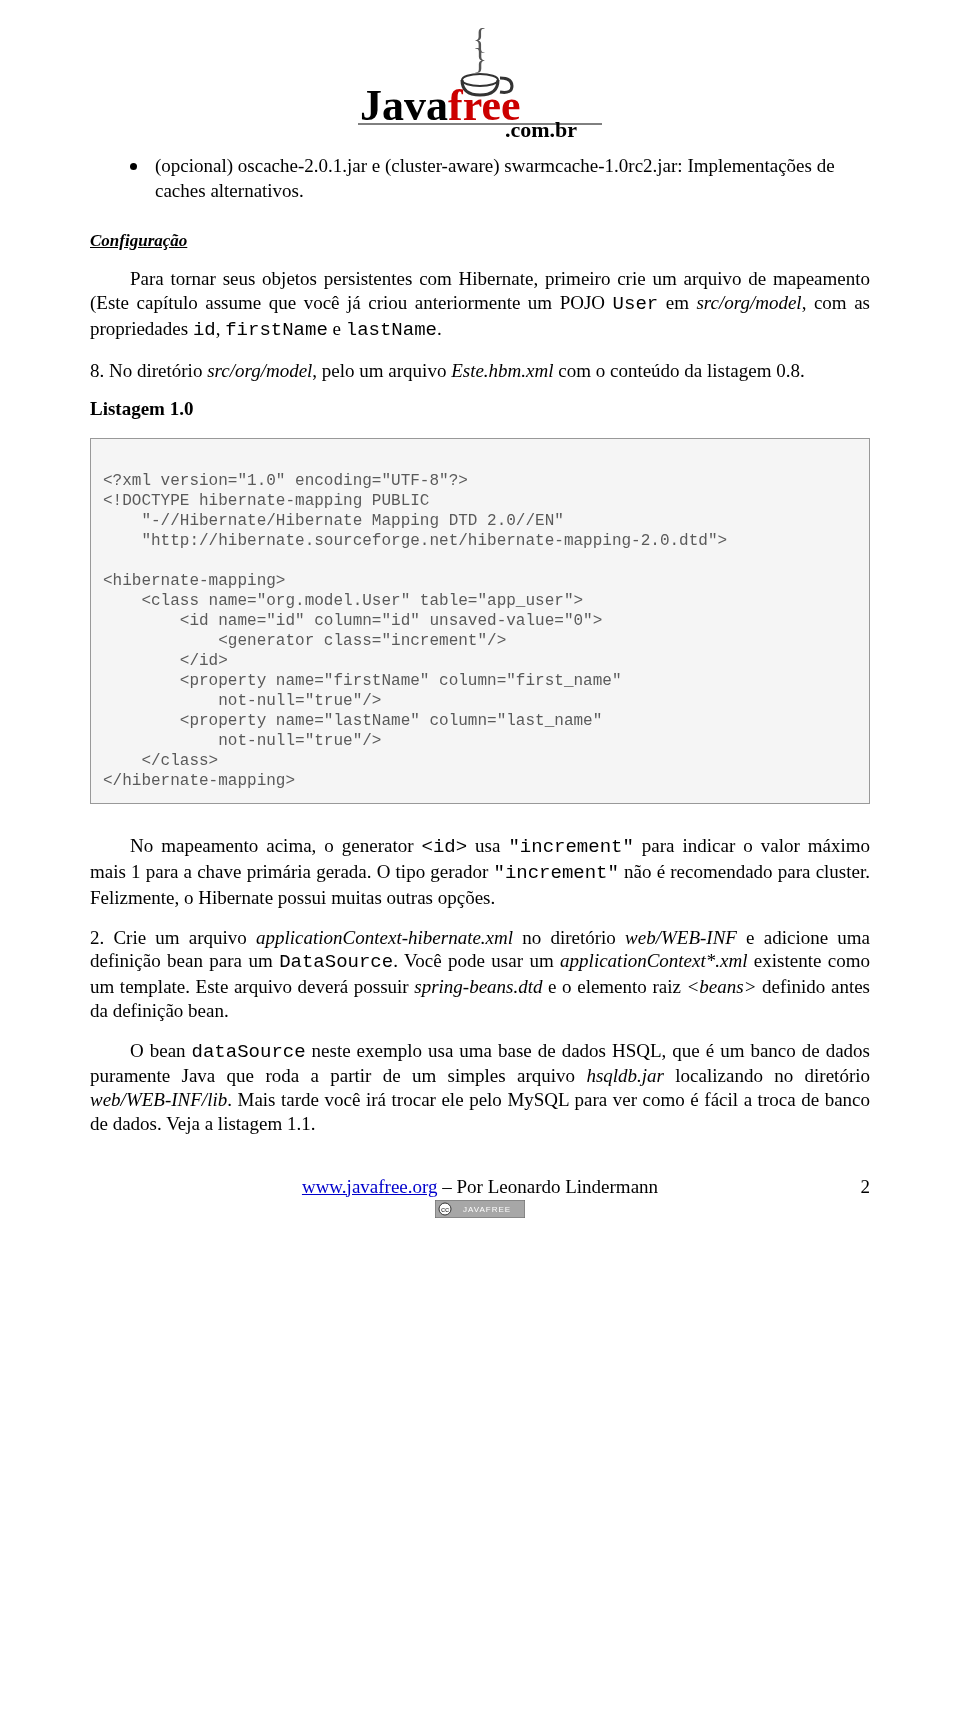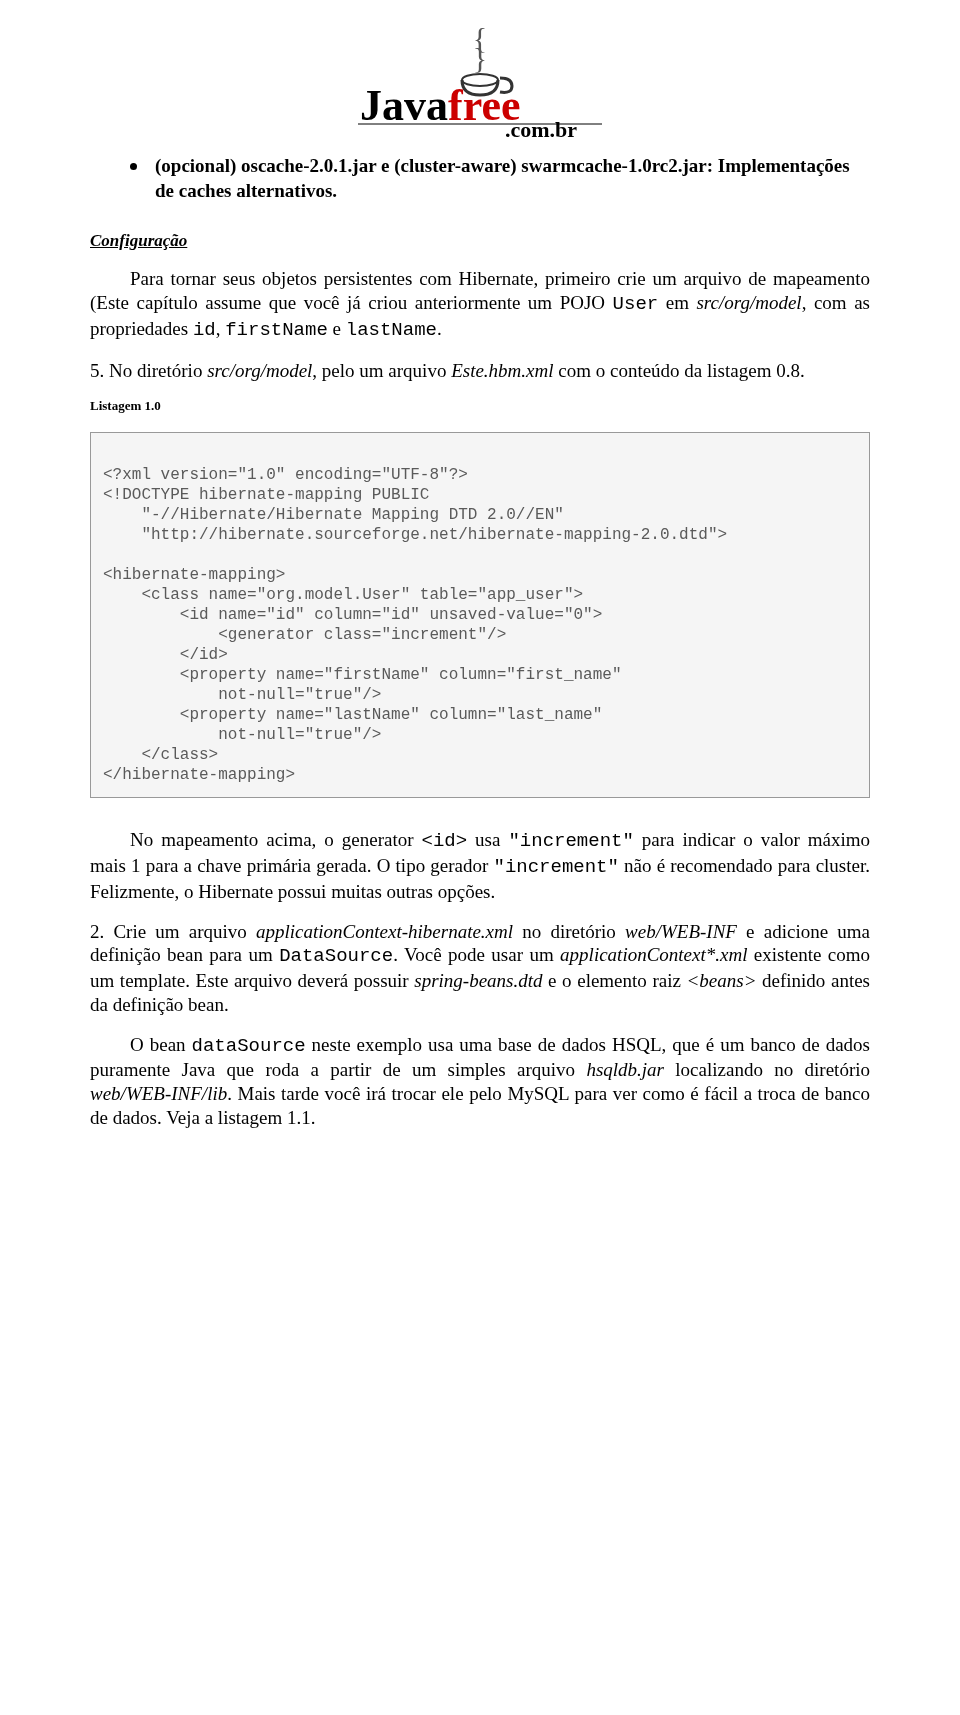--- a/index.html
+++ b/index.html
@@ -31,21 +31,20 @@
     width: 7px;
     height: 7px;
     background: #000;
     border-radius: 50%;
     margin-top: 9px;
     margin-right: 18px;
     flex-shrink: 0;
   }
   .bullet-text {
     line-height: 1.3;
-    font-weight: bold;
   }
   p.body-text {
     font-size: 19px;
     text-align: justify;
     margin: 16px 0;
     line-height: 1.25;
   }
   p.indent {
     text-indent: 40px;
   }
@@ -57,21 +56,21 @@
   }
   h3.section-heading {
     font-family: "Times New Roman", Times, serif;
     font-style: italic;
     font-weight: bold;
     font-size: 17px;
     text-decoration: underline;
     margin: 28px 0 14px 0;
   }
   .listing-label {
-    font-size: 13px;
+    font-size: 19px;
     font-weight: bold;
     margin: 16px 0 18px 0;
   }
   .code-box {
     border: 1px solid #999;
     background: #f5f5f5;
     padding: 12px 12px;
     font-family: "Courier New", Courier, monospace;
     font-size: 16px;
     color: #5a5a5a;
@@ -133,21 +132,21 @@
   </div>
 
 
   <h3 class="section-heading">Configuração</h3>
 
   <p class="body-text indent">
     <span>Para tornar seus objetos persistentes com Hibernate, primeiro crie um arquivo de mapeamento (Este capítulo assume que você já criou anteriormente um POJO </span><span class="mono">User</span><span> em </span><span class="italic">src/org/model</span><span>, com as propriedades </span><span class="mono">id</span><span>, </span><span class="mono">firstName</span><span> e </span><span class="mono">lastName</span><span>.</span>
   </p>
 
   <p class="num-step">
-    <span>5. No diretório </span><span class="italic">src/org/model</span><span>, pelo um arquivo </span><span class="italic">Este.hbm.xml</span><span> com o conteúdo da listagem 0.8.</span>
+    <span>8. No diretório </span><span class="italic">src/org/model</span><span>, pelo um arquivo </span><span class="italic">Este.hbm.xml</span><span> com o conteúdo da listagem 0.8.</span>
   </p>
 
   <div class="listing-label">Listagem 1.0</div>
 
   <div class="code-box">
 &lt;?xml version="1.0" encoding="UTF-8"?&gt;
 &lt;!DOCTYPE hibernate-mapping PUBLIC
     "-//Hibernate/Hibernate Mapping DTD 2.0//EN"
     "http://hibernate.sourceforge.net/hibernate-mapping-2.0.dtd"&gt;
 
@@ -169,14 +168,29 @@
   </p>
 
   <p class="num-step">
     <span>2. Crie um arquivo </span><span class="italic">applicationContext-hibernate.xml</span><span> no diretório </span><span class="italic">web/WEB-INF</span><span> e adicione uma definição bean para um </span><span class="mono">DataSource</span><span>. Você pode usar um </span><span class="italic">applicationContext*.xml</span><span> existente como um template. Este arquivo deverá possuir </span><span class="italic">spring-beans.dtd</span><span> e o elemento raiz </span><span class="italic">&lt;beans&gt;</span><span> definido antes da definição bean.</span>
   </p>
 
   <p class="body-text indent">
     <span>O bean </span><span class="mono">dataSource</span><span> neste exemplo usa uma base de dados HSQL, que é um banco de dados puramente Java que roda a partir de um simples arquivo </span><span class="italic">hsqldb.jar</span><span> localizando no diretório </span><span class="italic">web/WEB-INF/lib</span><span>. Mais tarde você irá trocar ele pelo MySQL para ver como é fácil a troca de banco de dados. Veja a listagem 1.1.</span>
   </p>
 
+  <div class="footer">
+    <div class="footer-center">
+      <span class="footer-link">www.javafree.org</span><span> – Por Leonardo Lindermann</span>
+      <br>
+      <span class="cc-badge">
+        <svg width="90" height="18" viewBox="0 0 90 18">
+          <rect x="0" y="0" width="90" height="18" fill="#a7a7a7" stroke="#666"></rect>
+          <circle cx="10" cy="9" r="6" fill="#fff" stroke="#333"></circle>
+          <text x="10" y="12" text-anchor="middle" font-size="8" font-family="Arial" fill="#333">cc</text>
+          <text x="52" y="12" text-anchor="middle" font-size="8" font-family="Arial" fill="#fff" letter-spacing="1">JAVAFREE</text>
+        </svg>
+      </span>
+    </div>
+    <div class="page-num">2</div>
+  </div>
 
 </div>
 
 </body></html>

